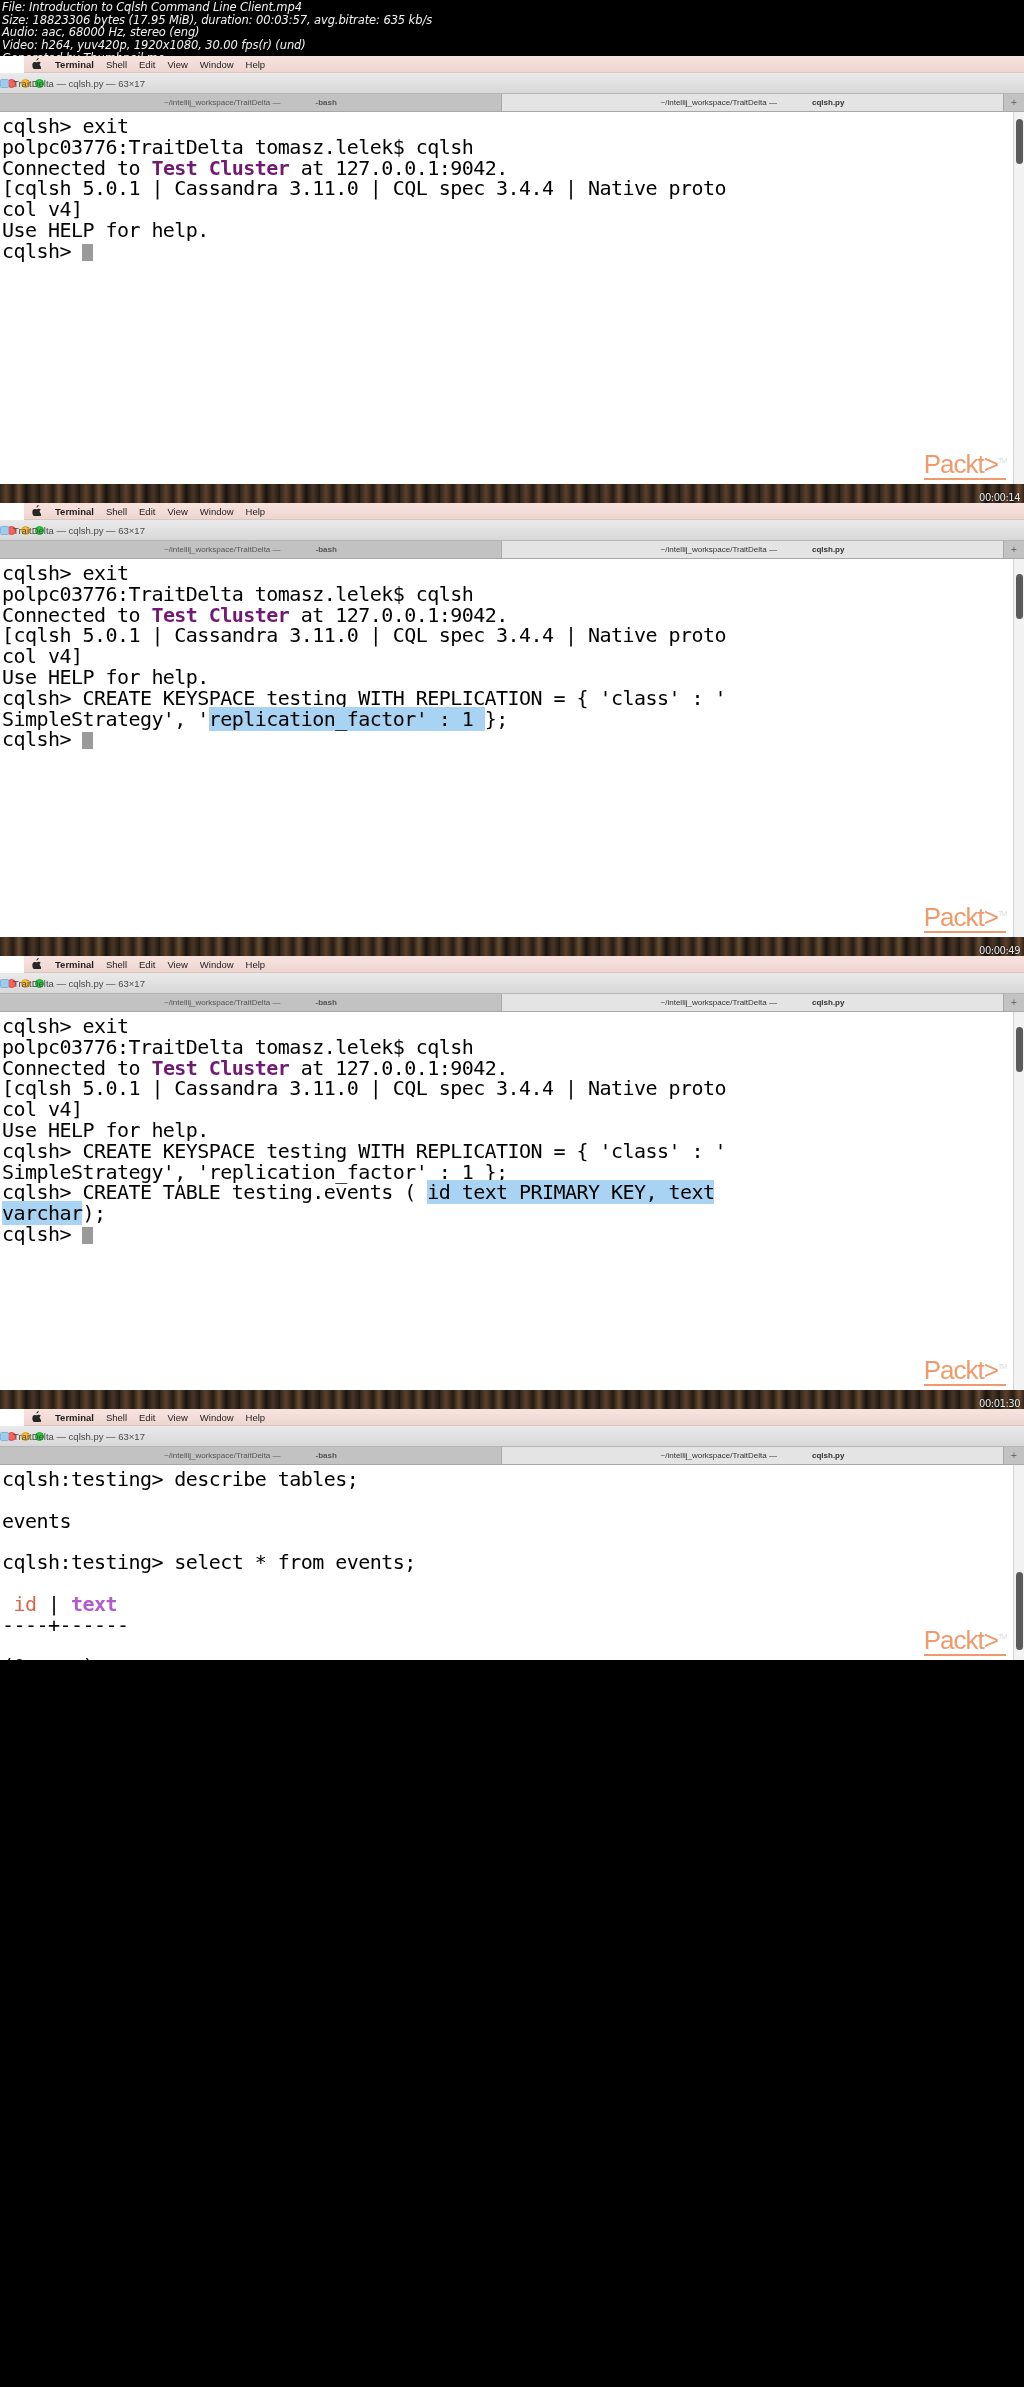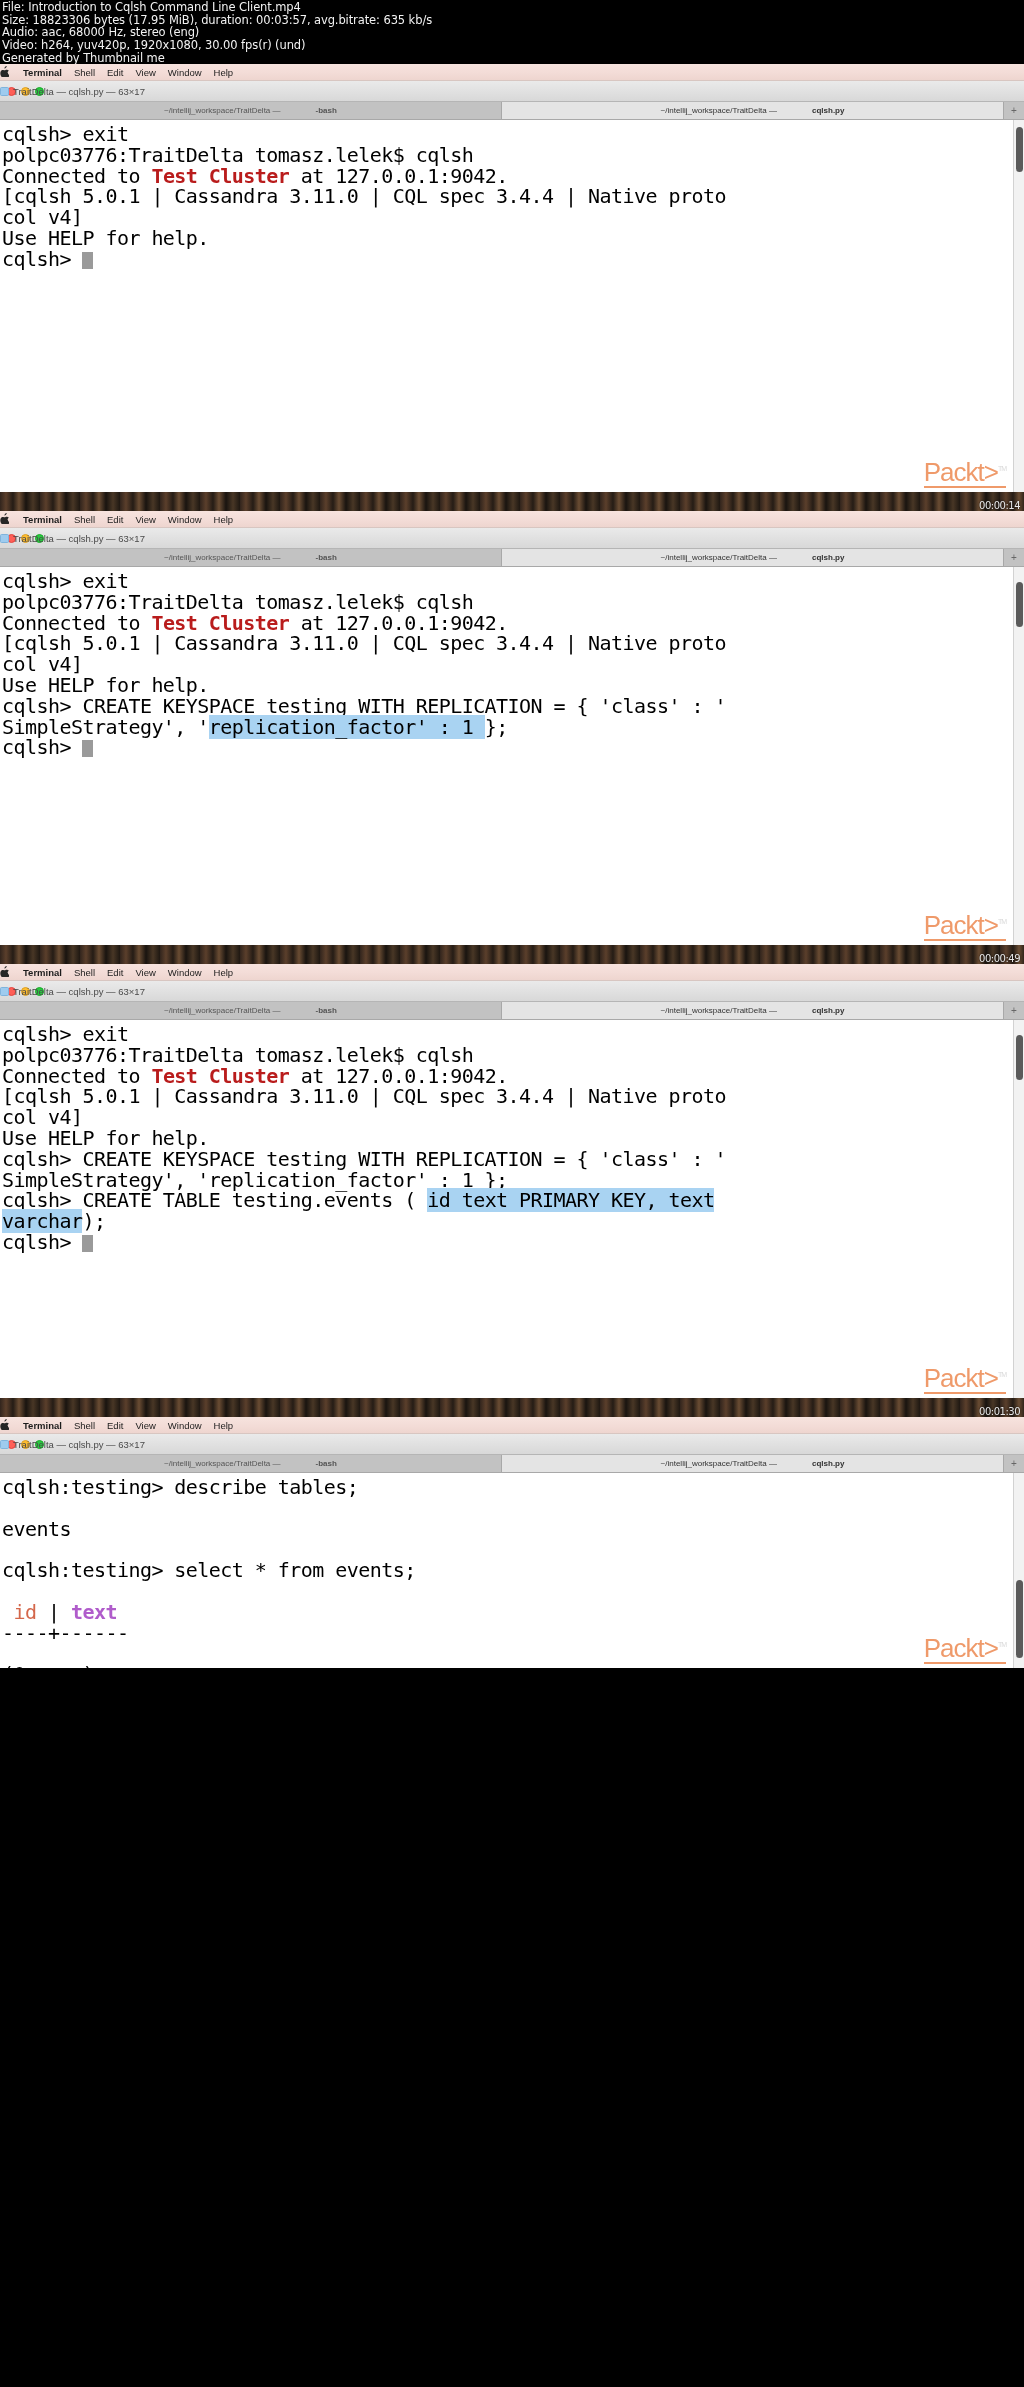--- a/index.html
+++ b/index.html
@@ -11,24 +11,25 @@
   body { width: 1024px; height: 2387px; overflow: hidden; position: relative; }
 
   
   .fileinfo {
     background: #000;
     color: #f2f2f2;
     font-family: "DejaVu Sans", sans-serif;
     font-size: 11.5px;
     line-height: 12.7px;
     padding: 1px 2px 0 2px;
-    height: 64px;
+    height: 56px;
     letter-spacing: -0.1px;
     white-space: nowrap;
     overflow: hidden;
+    font-style: italic;
   }
   .fileinfo div { height: 12.7px; }
 
   
   .panel {
     position: relative;
     width: 1024px;
     background: #fff;
     overflow: hidden;
   }
@@ -40,25 +41,27 @@
     overflow: hidden;
   }
 
   
   .menubar {
     height: 17px;
     background: linear-gradient(to bottom,#f7e3de 0%, #f3dcd7 55%, #eed5cf 100%);
     display: flex;
     align-items: center;
     gap: 12px;
+    padding-left: 8px;
     font-size: 9.5px;
     color: #1c1c1c;
     border-bottom: 1px solid #d8c6c1;
     white-space: nowrap;
     overflow: hidden;
+    margin-left: 24px;
   }
   .menubar .apple {
     font-size: 11px;
     line-height: 11px;
     color: #222;
     margin-right: 2px;
   }
   .menubar .mi-app { font-weight: bold; }
   .menubar .spacer { flex: 1; }
 
@@ -134,21 +137,21 @@
     font-family: "DejaVu Sans Mono", "Liberation Mono", monospace;
     font-size: 20px;
     line-height: 20.8px;
     letter-spacing: -0.55px;
     padding: 4px 0 0 2px;
     white-space: pre;
     overflow: hidden;
     height: 100%;
   }
   .term .ln { height: 20.8px; }
-  .cluster { color: #b91c1c; font-weight: bold; }
+  .cluster { color: #701a75; font-weight: bold; }
   .sel { background: #a9d3f2; }
   .col-id { color: #d4674b; font-weight: normal; text-align: right; }
   .col-text { color: #b05ccb; font-weight: bold; }
   .cursor {
     display: inline-block;
     width: 11px; height: 17px;
     background: #9a9a9a;
     vertical-align: -3px;
   }
 

